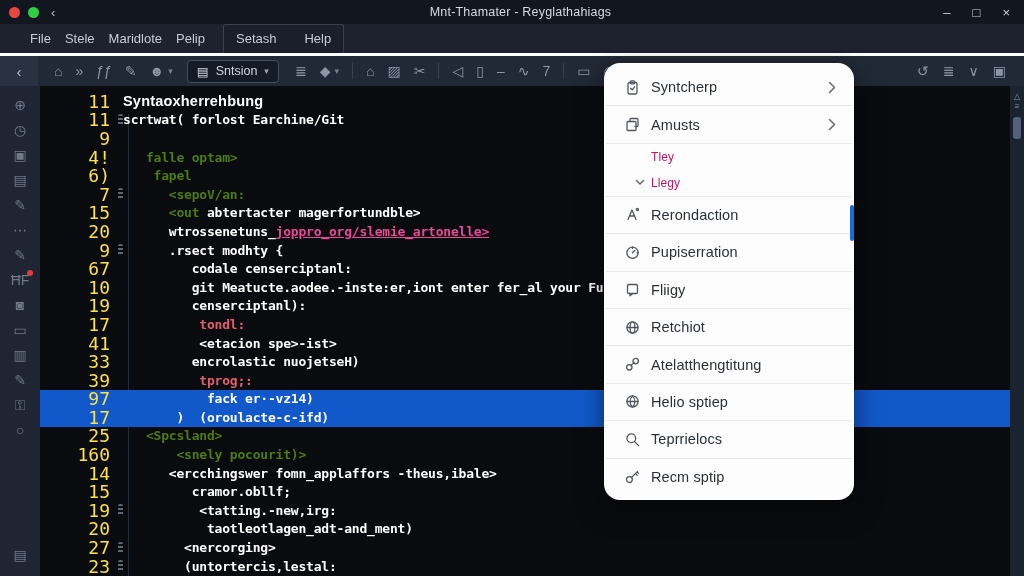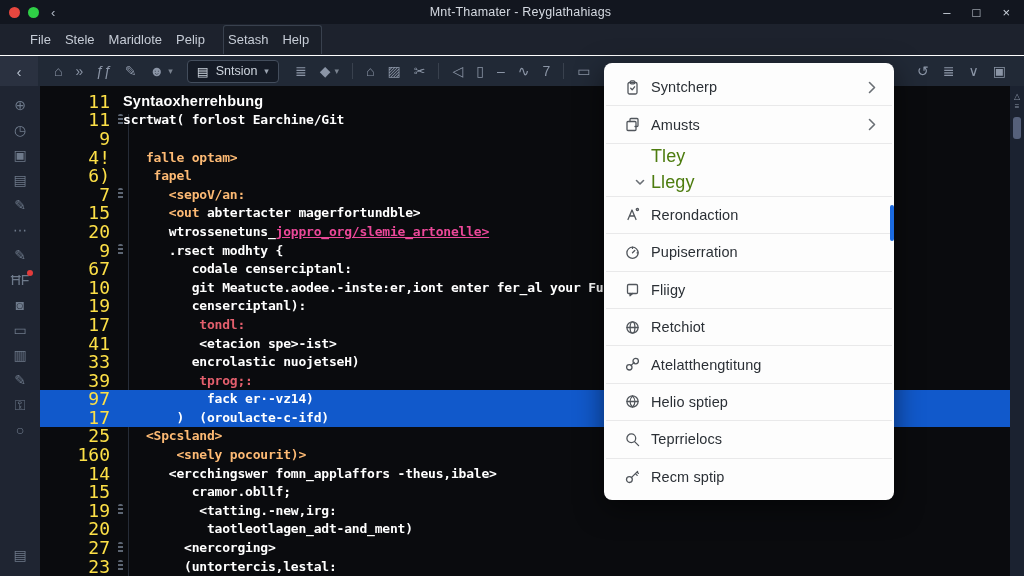--- a/index.html
+++ b/index.html
@@ -15,25 +15,25 @@
   .tl-green { background:#2fcf46; }
   .tb-back { color:#aeb6c2; font-size:13px; margin-left:12px; line-height:1; }
   .win-title { position:absolute; left:17px; right:0; text-align:center; color:#d5dae2;
     font-size:12.5px; letter-spacing:.2px; pointer-events:none; }
   .win-ctrls { margin-left:auto; display:flex; align-items:center; gap:22px;
     margin-right:14px; color:#ccd3dd; font-size:13px; z-index:2; }
   .win-ctrls span { cursor:default; }
 
   
   .menubar { position:absolute; left:0; top:24px; width:1024px; height:32px;
-    background:#1d222d; border-bottom:1px solid #ffffff; display:flex;
+    background:#1d222d; border-bottom:3px solid #ffffff; display:flex;
     align-items:center; padding-left:30px; color:#c6ccd6; font-size:13px; }
   .mb-item { margin-right:14px; }
-  .mb-group { display:flex; align-items:center; gap:14px; border:1px solid #39414e;
-    border-bottom:none; background:#1a1f29; padding:6px 12px 7px 4px; margin-left:4px;
+  .mb-group { display:flex; align-items:center; gap:28px; border:1px solid #39414e;
+    border-bottom:none; background:#1a1f29; padding:6px 12px 7px 12px; margin-left:4px;
     border-radius:3px 3px 0 0; }
 
   
   .toolbar { position:absolute; left:0; top:56px; width:1024px; height:30px;
     background:#212936; display:flex; align-items:center; color:#8b95a6;
     font-size:14px; }
   .tb-first { width:38px; height:30px; display:flex; align-items:center;
     justify-content:center; background:#2a3140; color:#b6bfcc; font-size:15px; }
   .tb-icons { display:flex; align-items:center; gap:13px; margin-left:16px; }
   .tb-icon { line-height:1; cursor:default; }
@@ -66,43 +66,43 @@
   .ln { width:74px; flex:none; display:flex; align-items:center;
     justify-content:flex-end; color:#fde047; font-size:18px;
     font-family:"DejaVu Sans Mono", monospace; padding-right:4px; }
   .fold { width:5px; height:12px; margin-left:4px; border-radius:2px;
     background:repeating-linear-gradient(180deg,#5d6673 0 2px,transparent 2px 4px); }
   .nofold { width:9px; }
   .ct { font-family:"DejaVu Sans Mono", monospace; font-size:13px; font-weight:700;
     color:#ffffff; letter-spacing:-.2px; }
   .ct.hdr { font-family:"Liberation Sans", sans-serif; font-size:14.5px;
     font-weight:700; letter-spacing:.2px; }
-  .ct.teal { color:#fdba74; }
+  .ct.teal { color:#4d7c0f; }
   .ct.red { color:#e35f6d; }
   .ct.link { color:#ec4899; text-decoration:underline; }
 
   .scrollstrip { width:14px; background:#1b2230; display:flex; flex-direction:column;
     align-items:center; padding-top:6px; color:#8b95a6; }
   .ss-glyph1 { font-size:8px; line-height:1.3; }
   .ss-glyph2 { font-size:8px; line-height:1; margin-top:1px; }
   .ss-thumb { width:8px; height:22px; background:#55607a; border-radius:3px;
     margin-top:6px; }
 
   
-  .ctxmenu { position:absolute; left:604px; top:63px; width:290px; height:437px;
-    background:#fdfdfd; border-radius:8px; box-shadow:0 8px 28px rgba(0,0,0,.5);
+  .ctxmenu { position:absolute; left:604px; top:63px; width:250px; height:437px;
+    background:#fdfdfd; border-radius:16px; box-shadow:0 8px 28px rgba(0,0,0,.5);
     z-index:20; padding:6px 0; overflow:hidden; }
   .cm-item { display:flex; align-items:center; height:36.4px; padding:0 18px 0 20px; }
   .cm-item .cm-ic { width:17px; height:17px; flex:none; margin-right:10px;
     display:flex; align-items:center; justify-content:center; }
   .cm-label { font-size:14.5px; color:#2b3036; letter-spacing:.1px; }
   .cm-chev { margin-left:auto; display:flex; align-items:center; }
   .cm-sep { height:1px; background:#e9e9ea; margin:0 2px; }
   .cm-item.subtle { height:26px; padding-left:47px; }
-  .cm-item.subtle .cm-label { color:#4d7c0f; font-size:18px; }
+  .cm-item.subtle .cm-label { color:#be185d; font-size:12px; }
   .cm-item.subtle .cm-ic { width:11px; margin-right:6px; margin-left:-17px; }
   .cm-scrollmark { position:absolute; right:0; top:142px; width:4px; height:36px;
     background:#1b6ae0; border-radius:2px; }
   svg.icon { stroke:#51565c; fill:none; stroke-width:1.3; stroke-linecap:round;
     stroke-linejoin:round; }
   svg.chev { stroke:#6a6f75; fill:none; stroke-width:1.6; stroke-linecap:round;
     stroke-linejoin:round; }
 </style>
 </head>
 <body>

